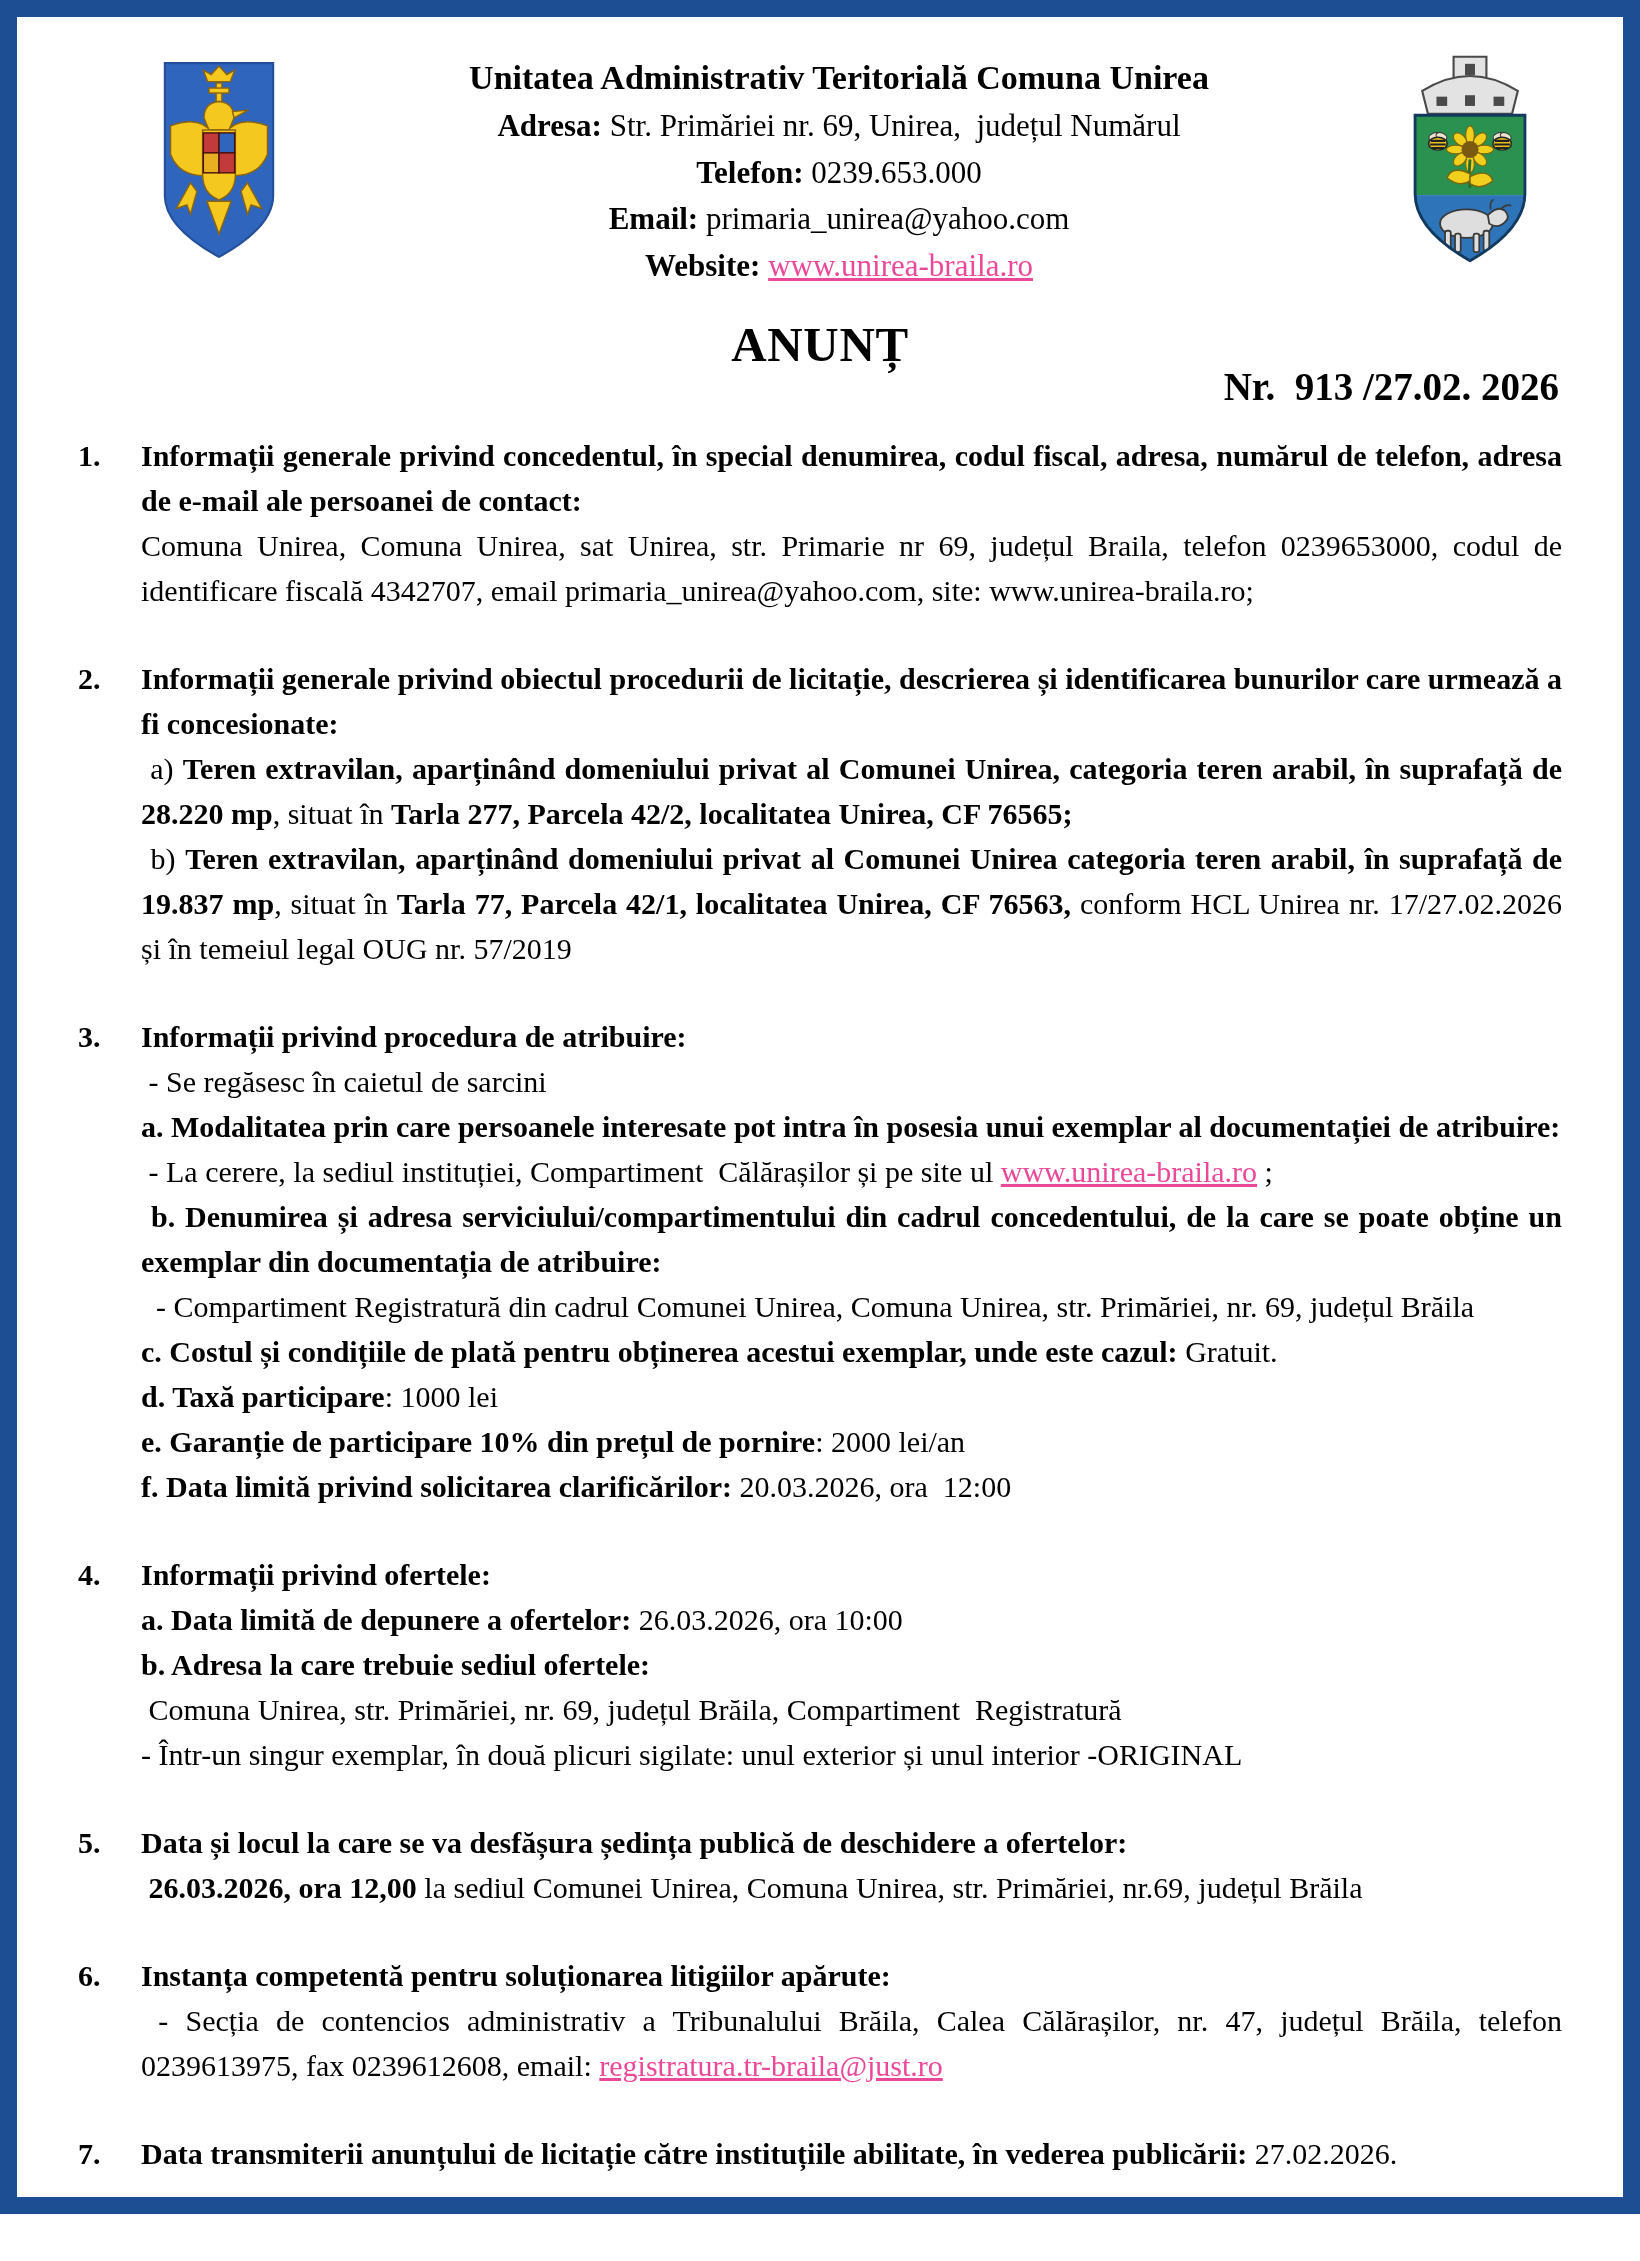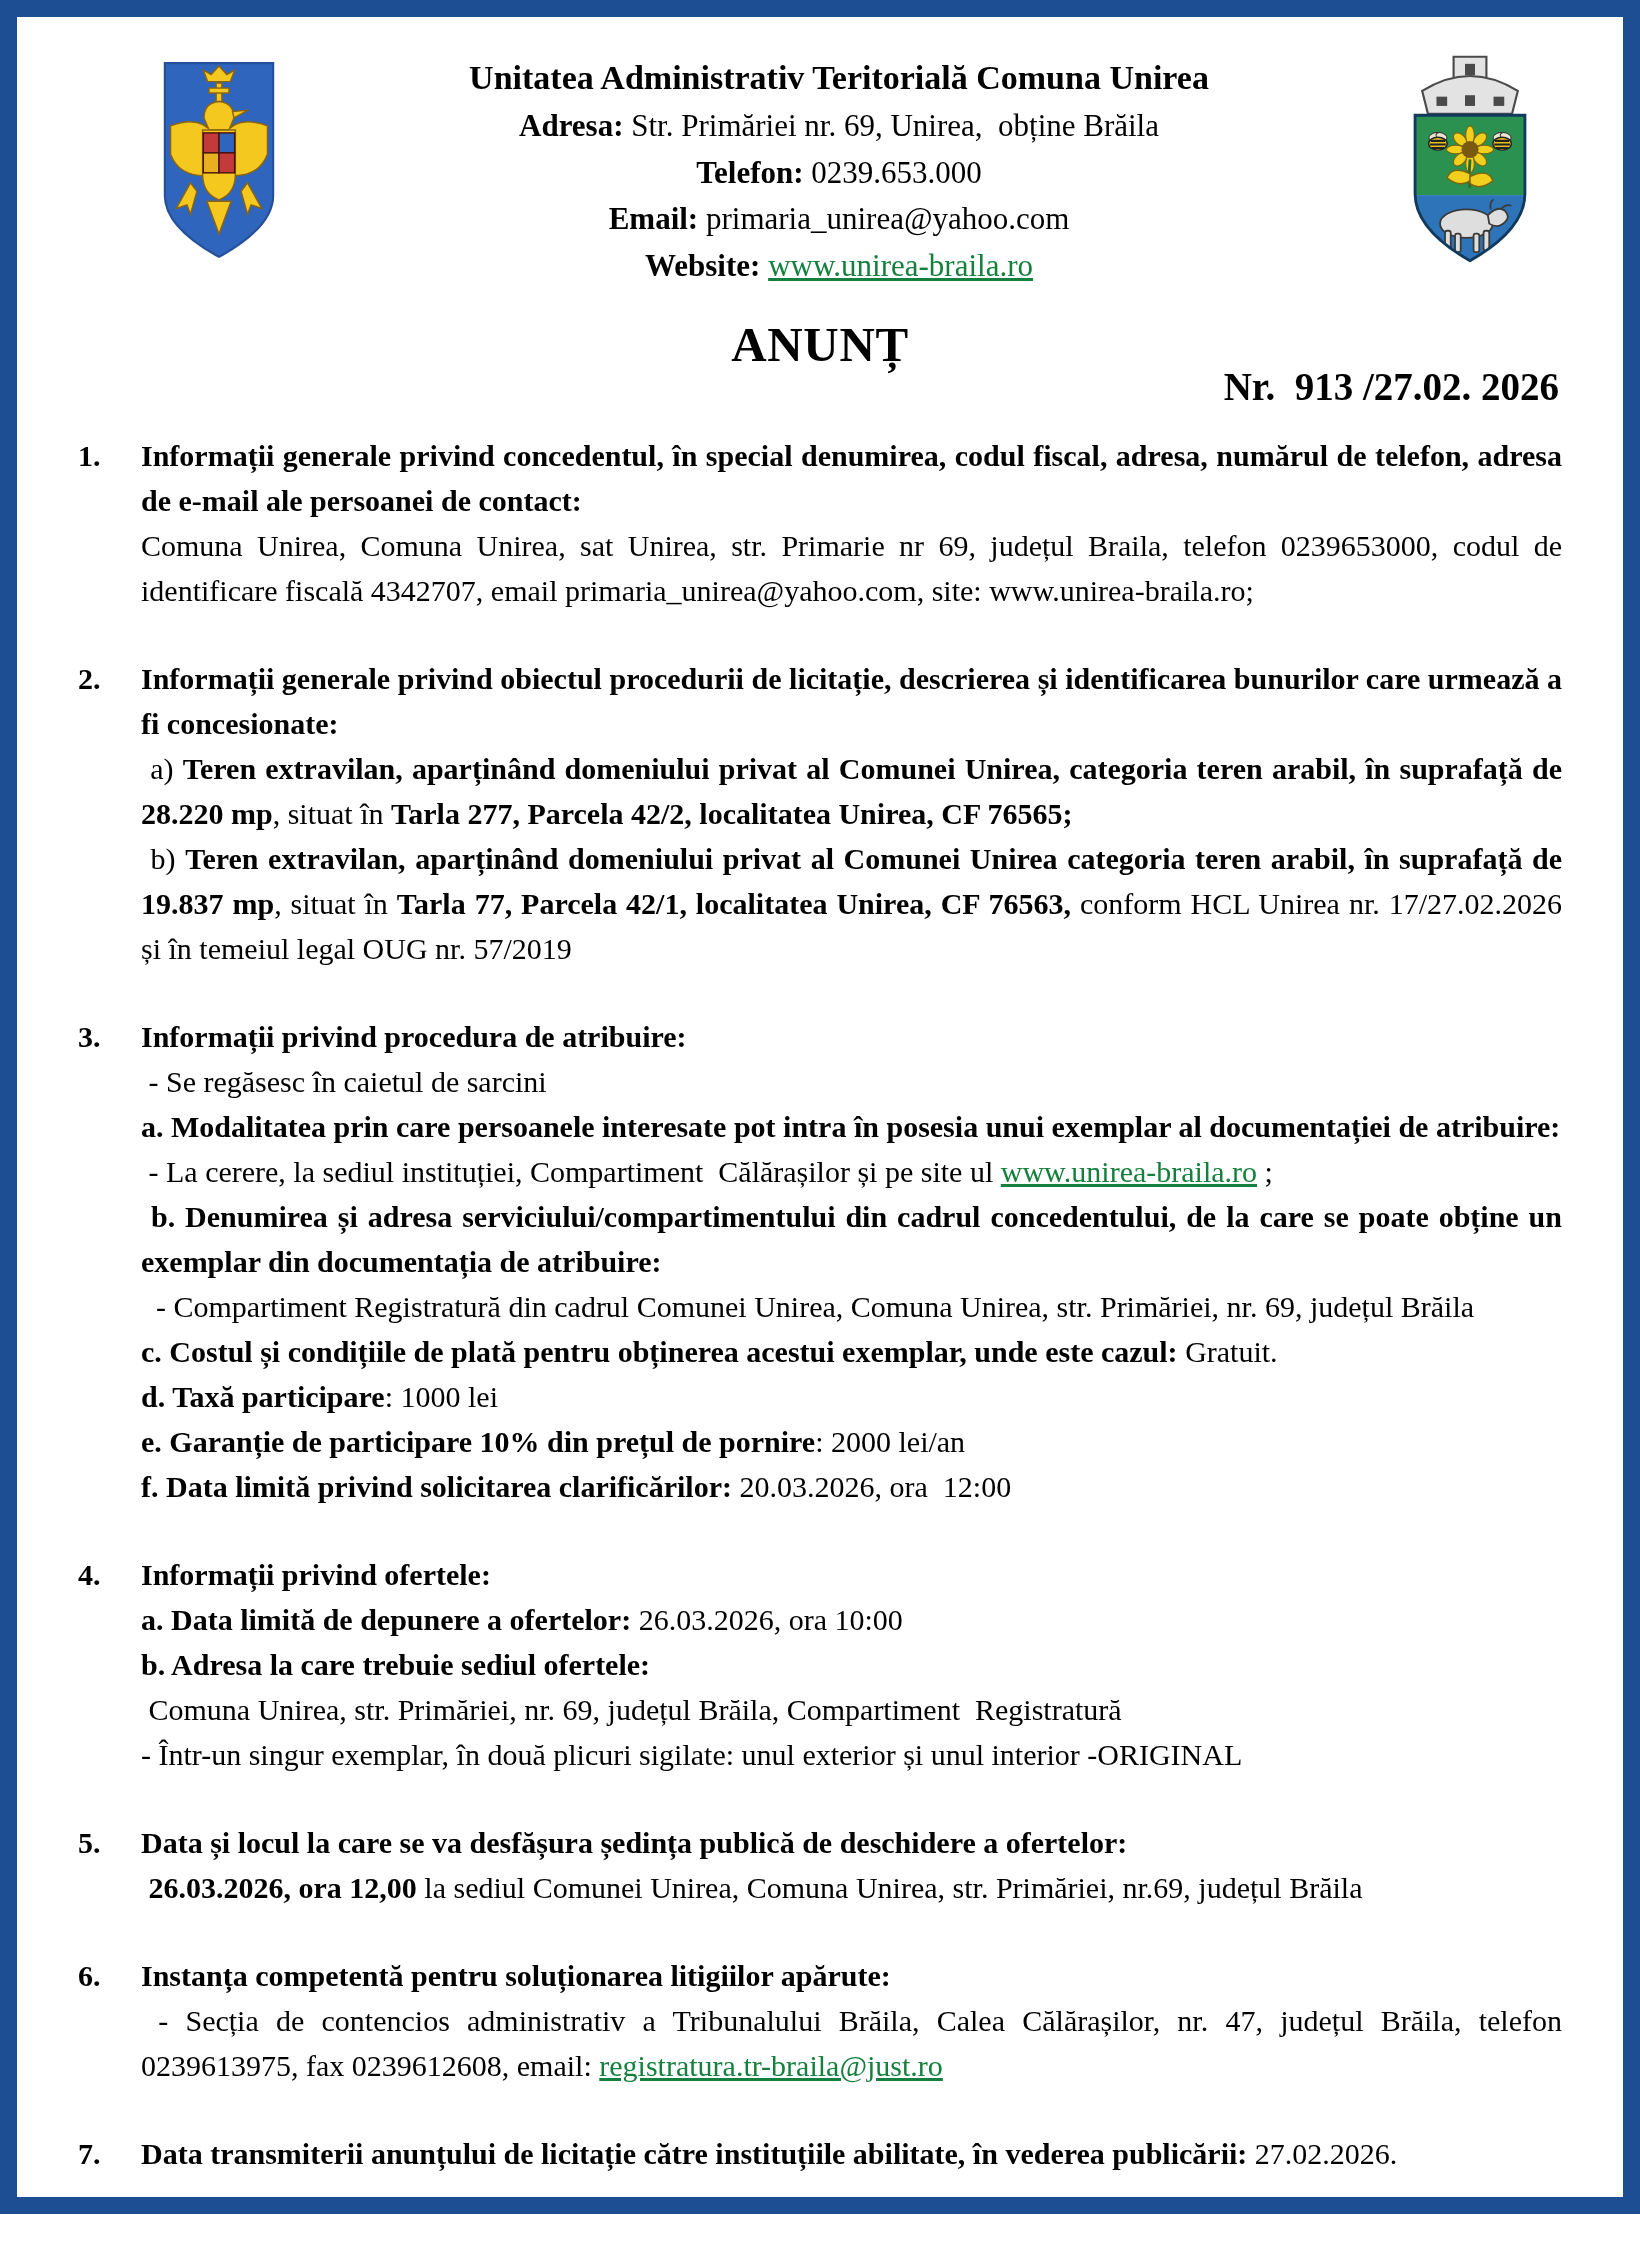--- a/index.html
+++ b/index.html
@@ -15,21 +15,21 @@
     font-size:30px;
   }
   
   .header { display:flex; align-items:flex-start; }
   .crest { flex:none; }
   .crest.left  { width:114px; margin-left:84px; margin-top:8.6px; }
   .crest.right { width:136px; margin-right:24px; }
   .header-text { flex:1; text-align:center; line-height:1.5; font-size:31px; padding-top:1.4px; }
   .org-name { font-weight:bold; font-size:34px; }
   .hl { font-weight:bold; }
-  a.link { color:#15803d; text-decoration:underline; }
+  a.link { color:#ec4899; text-decoration:underline; }
   
   .title-row { position:relative; margin-top:31px; height:107px; }
   .title-row h1 { text-align:center; font-size:49px; font-weight:bold; letter-spacing:0.7px; line-height:1; }
   .doc-number { position:absolute; right:2.9px; top:44px; font-weight:bold; font-size:39px;font-family:Liberation Serif, serif; }
   
   .items { margin-top:5.7px; }
   .item { display:flex; margin-bottom:43px; }
   .item:last-child { margin-bottom:0; }
   .item .num { width:63px; flex:none; font-weight:bold; line-height:1.5; }
   .item .body { flex:1; text-align:justify; line-height:1.5; }
@@ -65,21 +65,21 @@
           <rect x="58" y="102" width="22" height="28" fill="#c23a3a"></rect>
           <rect x="80" y="102" width="22" height="28" fill="#2f65bc"></rect>
           <rect x="58" y="130" width="22" height="28" fill="#e8b020"></rect>
           <rect x="80" y="130" width="22" height="28" fill="#c23a3a"></rect>
         </g>
       </svg>
     </div>
 
     <div class="header-text">
       <div class="org-name">Unitatea Administrativ Teritorială Comuna Unirea</div>
-      <div><span class="hl">Adresa:</span><span style="white-space:pre-wrap;"> Str. Primăriei nr. 69, Unirea,  obține Brăila</span></div>
+      <div><span class="hl">Adresa:</span><span style="white-space:pre-wrap;"> Str. Primăriei nr. 69, Unirea,  județul Numărul</span></div>
       <div><span class="hl">Telefon:</span><span style="white-space:pre-wrap;"> 0239.653.000</span></div>
       <div><span class="hl">Email:</span><span style="white-space:pre-wrap;"> primaria_unirea@yahoo.com</span></div>
       <div><span class="hl">Website:</span> <a class="link" href="#">www.unirea-braila.ro</a></div>
     </div>
 
     <div class="crest right">
       <svg viewBox="0 0 190 300" width="136" height="214">
         <g fill="#e3e3e3" stroke="#4a4a4a" stroke-width="3">
           <path d="M72 8 h46 v36 h-46 z"></path>
           <path d="M28 56 q67 -42 134 0 l-8 32 h-118 z"></path>

